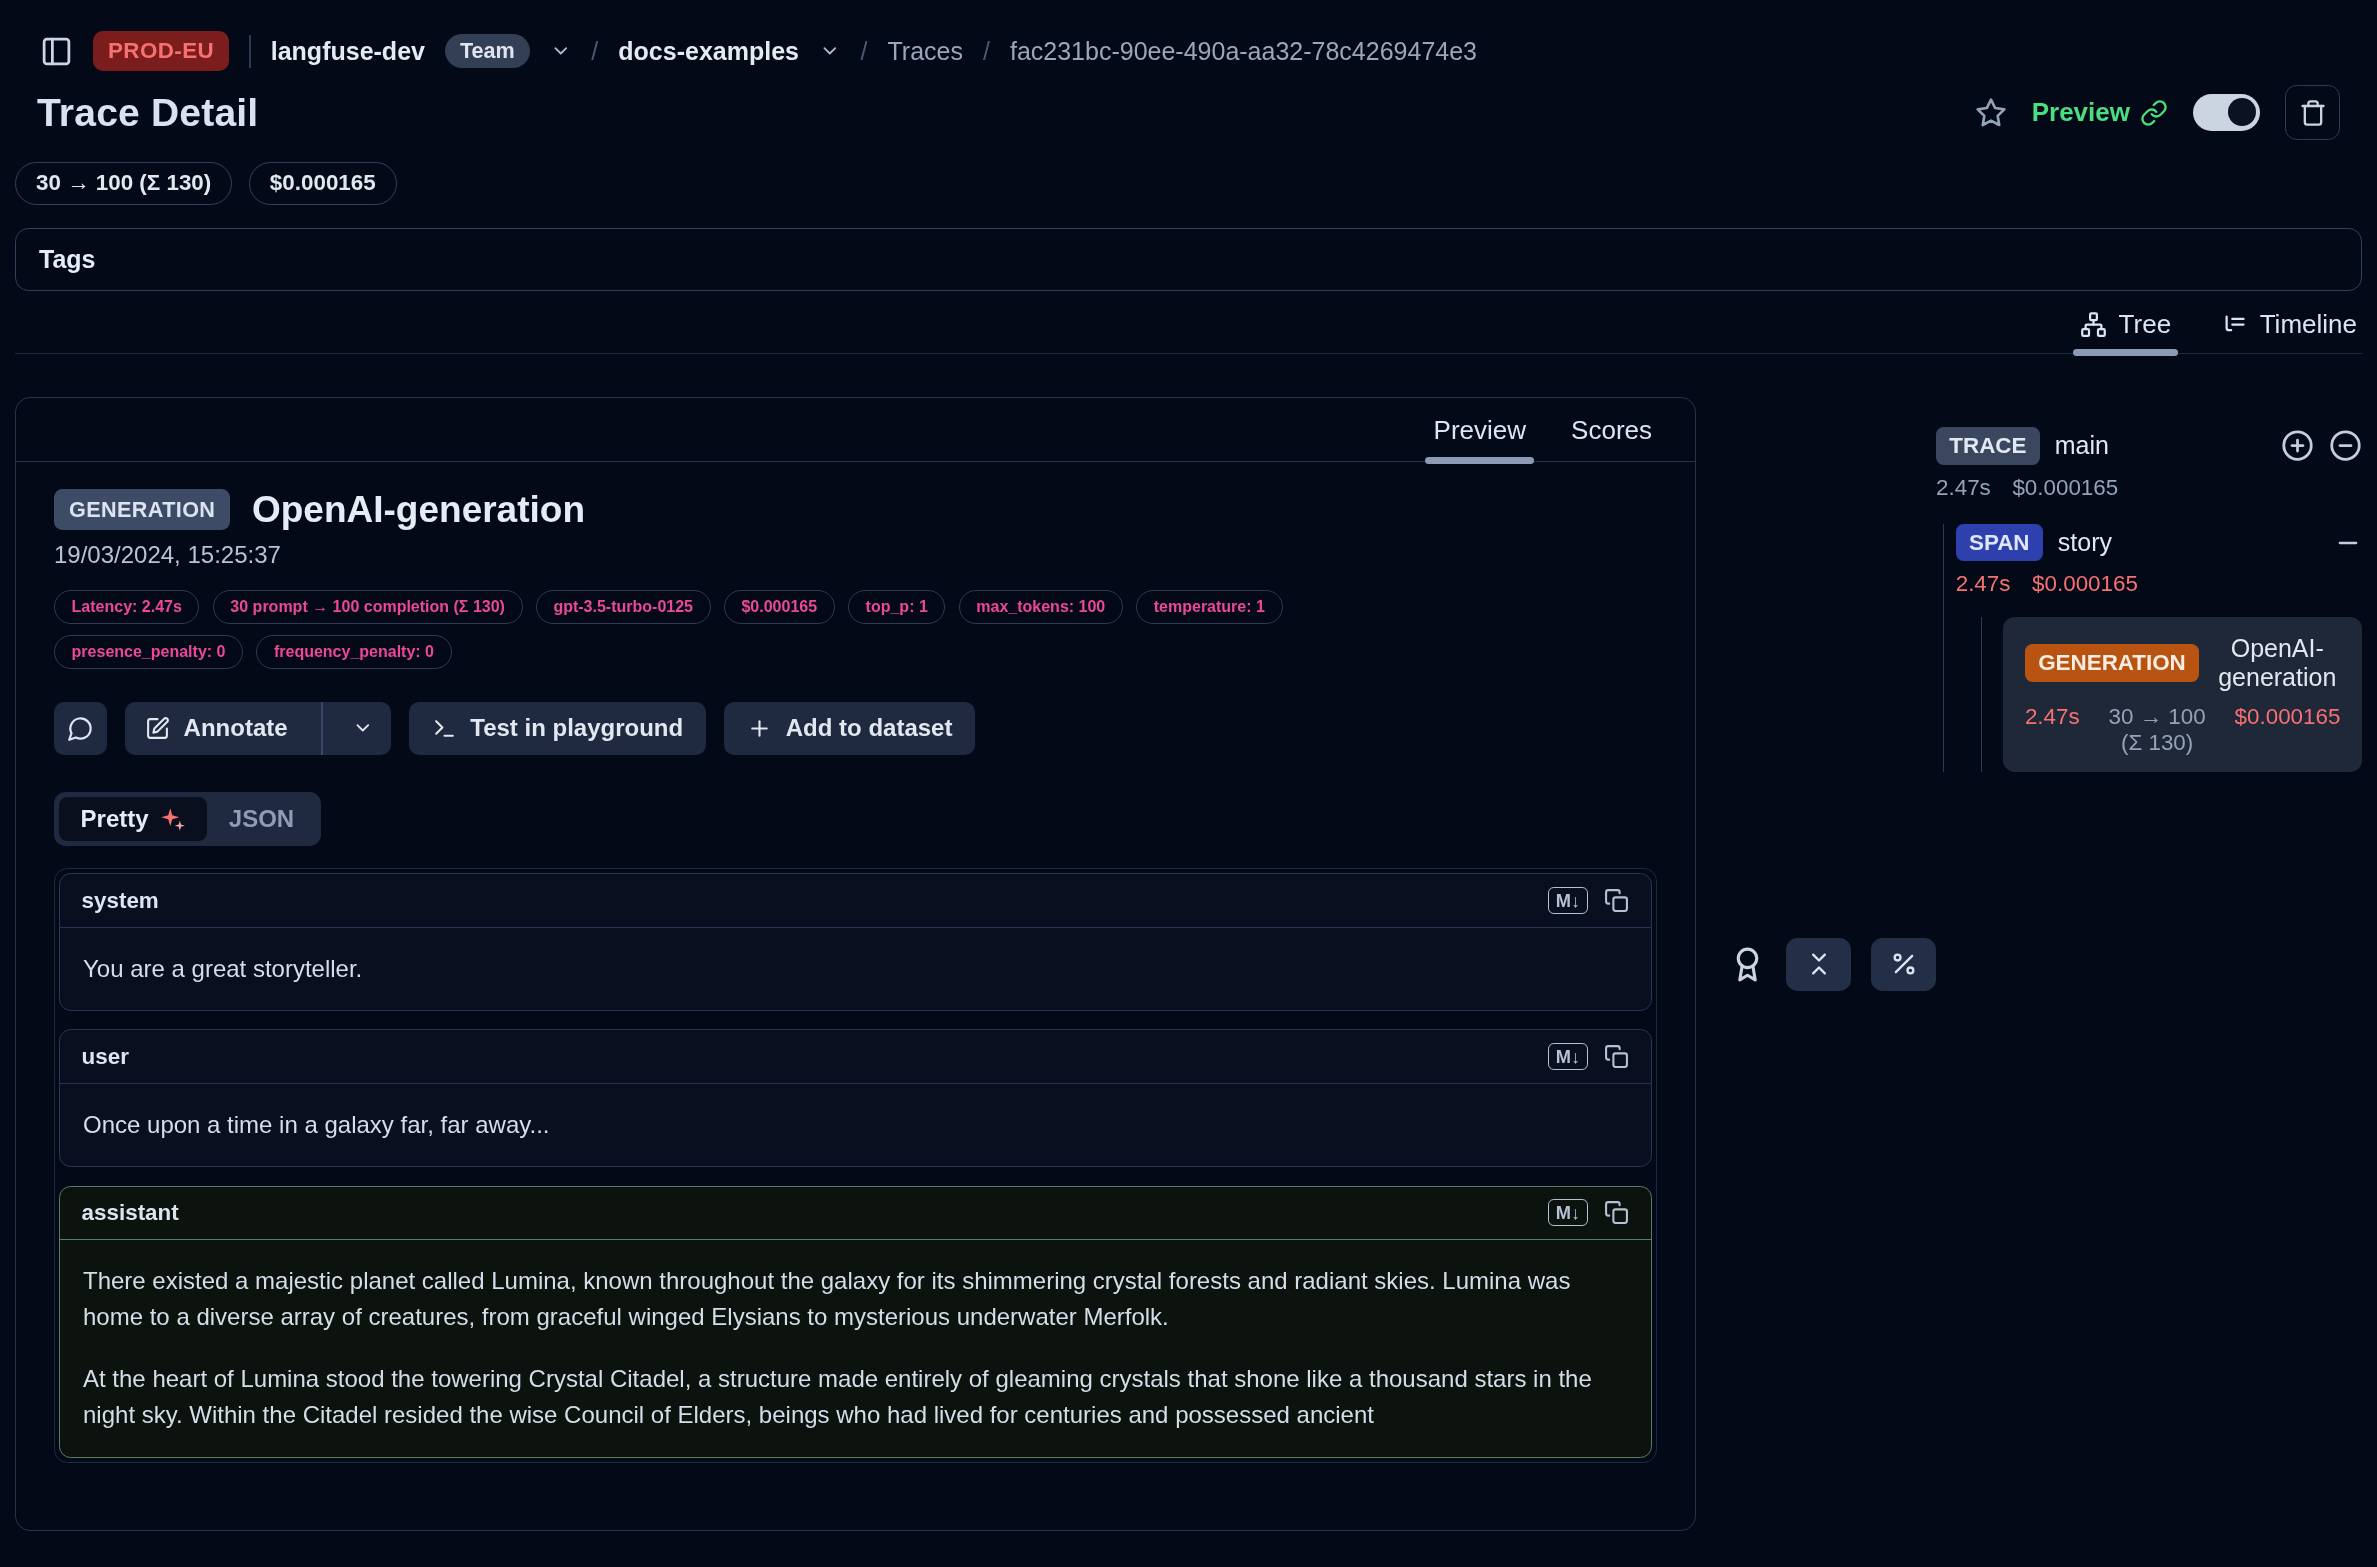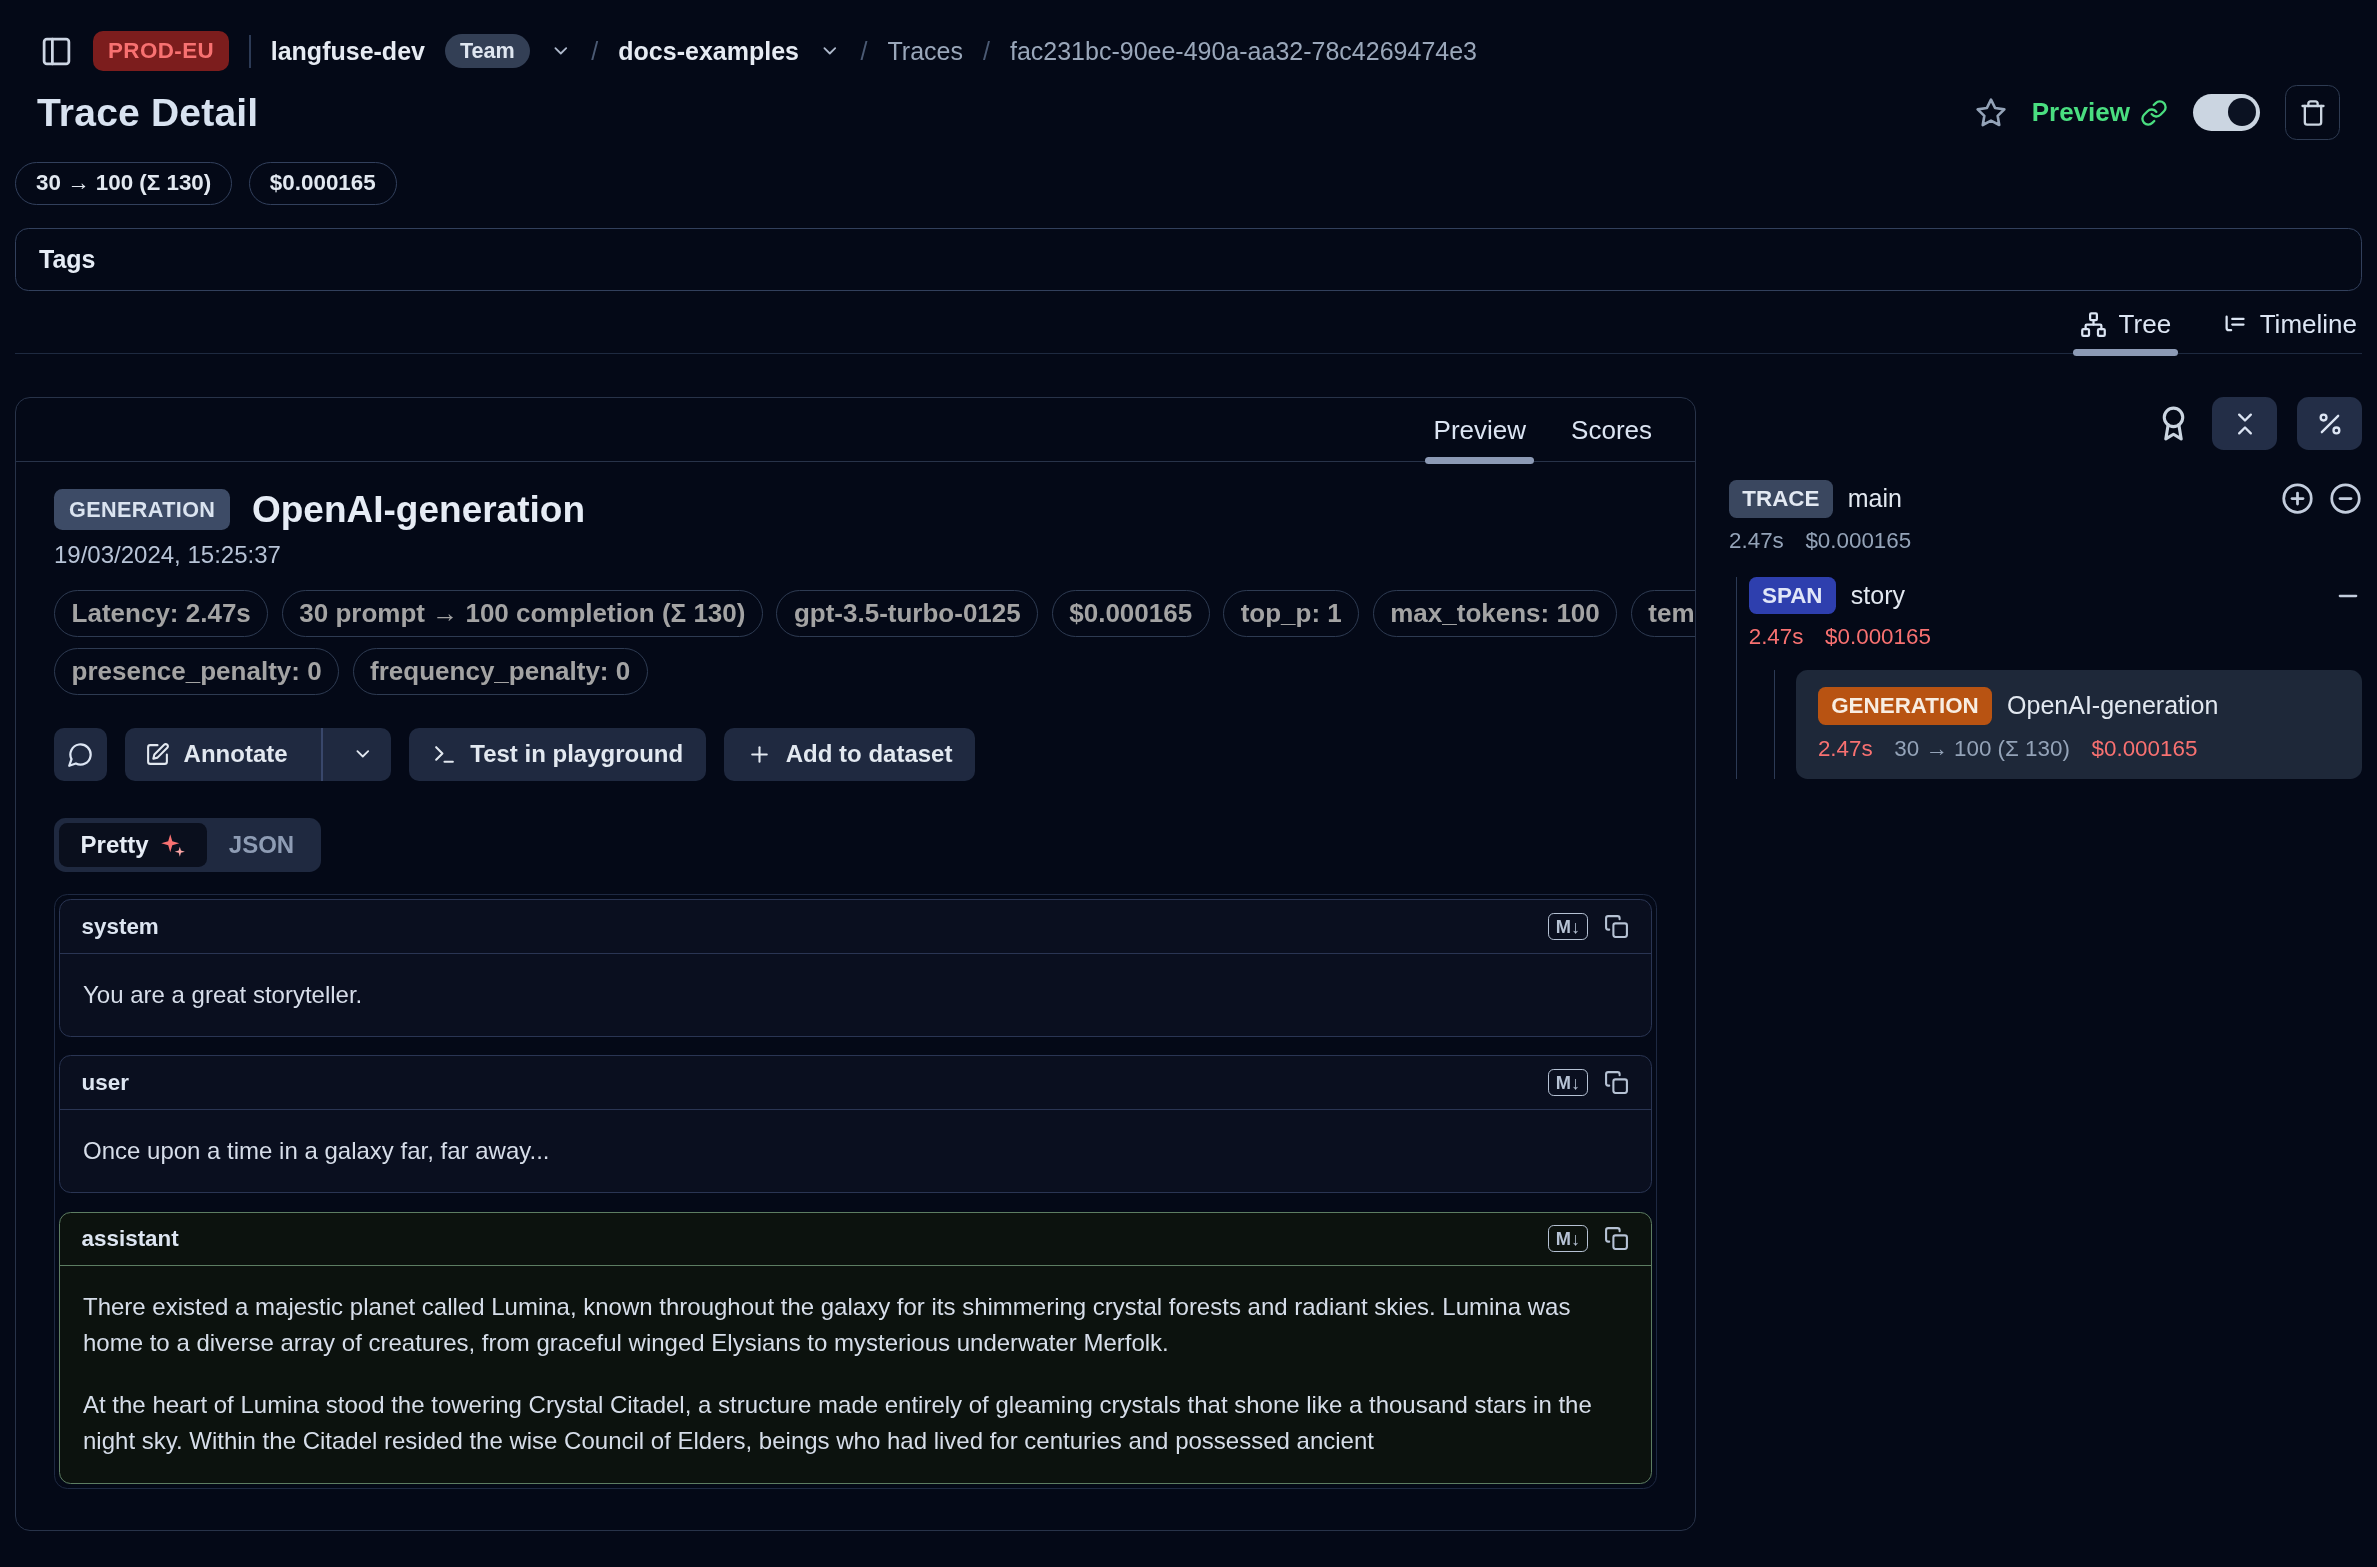--- a/index.html
+++ b/index.html
@@ -56,21 +56,21 @@
   .ptab .underline { position:absolute; left:-8.3px; right:-8.3px; bottom:-3.3px; height:7.5px; border-radius:4.2px; background:#8c9ab5; }
   .card-body { flex:1; padding:27px 38px; overflow:hidden; }
 
   .obs-header { display:flex; align-items:center; gap:21.6px; }
   .type-badge { background:#3d4b66; color:#dbe4f0; font-weight:bold; font-size:21.6px; letter-spacing:0.4px; padding:7.5px 15px; border-radius:8.3px; }
   .obs-name { font-size:37px; font-weight:bold; color:#e6ecf5; }
   .timestamp { margin-top:10px; font-size:24px; color:#b7c3d6; }
 
   .badge-rows { margin-top:21.6px; }
   .badge-row { display:flex; gap:13.3px; margin-top:11.6px; }
-  .meta-badge { border:1.7px solid #2e3b52; border-radius:830px; padding:6.7px 16.6px; font-size:26px; font-weight:bold; color:#a3a3a3; white-space:nowrap; }
+  .meta-badge { border:1.7px solid #2e3b52; border-radius:830px; padding:6.7px 16.6px; font-size:16px; font-weight:bold; color:#ec4899; white-space:nowrap; }
 
   .actions { margin-top:33px; display:flex; align-items:stretch; gap:18.3px; }
   .icon-btn { width:53px; height:53px; background:#1f2940; border-radius:10px; display:flex; align-items:center; justify-content:center; color:#dce5f3; cursor:pointer; }
   .icon-btn svg { width:27px; height:27px; }
   .btn { height:53px; background:#1f2940; border-radius:10px; display:flex; align-items:center; gap:13.3px; padding:0 23px; font-size:24px; font-weight:600; color:#e2e8f0; cursor:pointer; }
   .btn svg { width:25px; height:25px; }
   .annotate-btn { padding:0; }
   .annotate-main { display:flex; align-items:center; gap:13.3px; padding:0 20px; }
   .annotate-div { width:1.7px; align-self:stretch; background:#39476b; }
   .annotate-caret { display:flex; align-items:center; padding:0 16.6px; }
@@ -87,21 +87,21 @@
   .msg-role { font-size:22.4px; font-weight:bold; color:#dde5f1; }
   .msg-tools { display:flex; align-items:center; gap:16.6px; color:#b6c2d4; }
   .md-chip { border:1.7px solid #b6c2d4; border-radius:5.8px; font-size:18.3px; font-weight:bold; padding:1.7px 6.7px; cursor:pointer; }
   .copy-ic { width:25px; height:25px; cursor:pointer; }
   .msg-body { padding:23px; font-size:24px; line-height:1.52; color:#d6dde9; }
   .msg.assistant { border-color:#5d7d62; background:#0c120e; }
   .msg.assistant .msg-head { border-bottom-color:#5d7d62; }
   .msg-body p + p { margin-top:25px; }
 
   
-  .right-panel { flex:1; display:flex; flex-direction:column;text-align:center; }
+  .right-panel { flex:1; display:flex; flex-direction:row;text-align:center; }
   .panel-icons { display:flex; justify-content:flex-end; align-items:center; gap:20px; }
   .award { width:37px; height:37px; color:#cbd5e1; cursor:pointer; }
   .sq-btn { width:65px; height:53px; background:#232e47; border-radius:11.6px; display:flex; align-items:center; justify-content:center; color:#dce5f3; cursor:pointer; }
   .sq-btn svg { width:28px; height:28px; }
 
   .tree { margin-top:30px; font-size:25px; }
   .tree-row { display:flex; align-items:center; gap:15px; cursor:pointer; }
   .badge-trace { background:#3a475f; color:#e3e9f2; font-weight:bold; font-size:22.4px; padding:5.8px 13.3px; border-radius:7.5px; }
   .badge-span { background:#2e3fae; color:#e0e6f8; font-weight:bold; font-size:22.4px; padding:5.8px 13.3px; border-radius:7.5px; }
   .badge-gen { background:#b85312; color:#f8ede2; font-weight:bold; font-size:22.4px; padding:5.8px 13.3px; border-radius:7.5px; }

